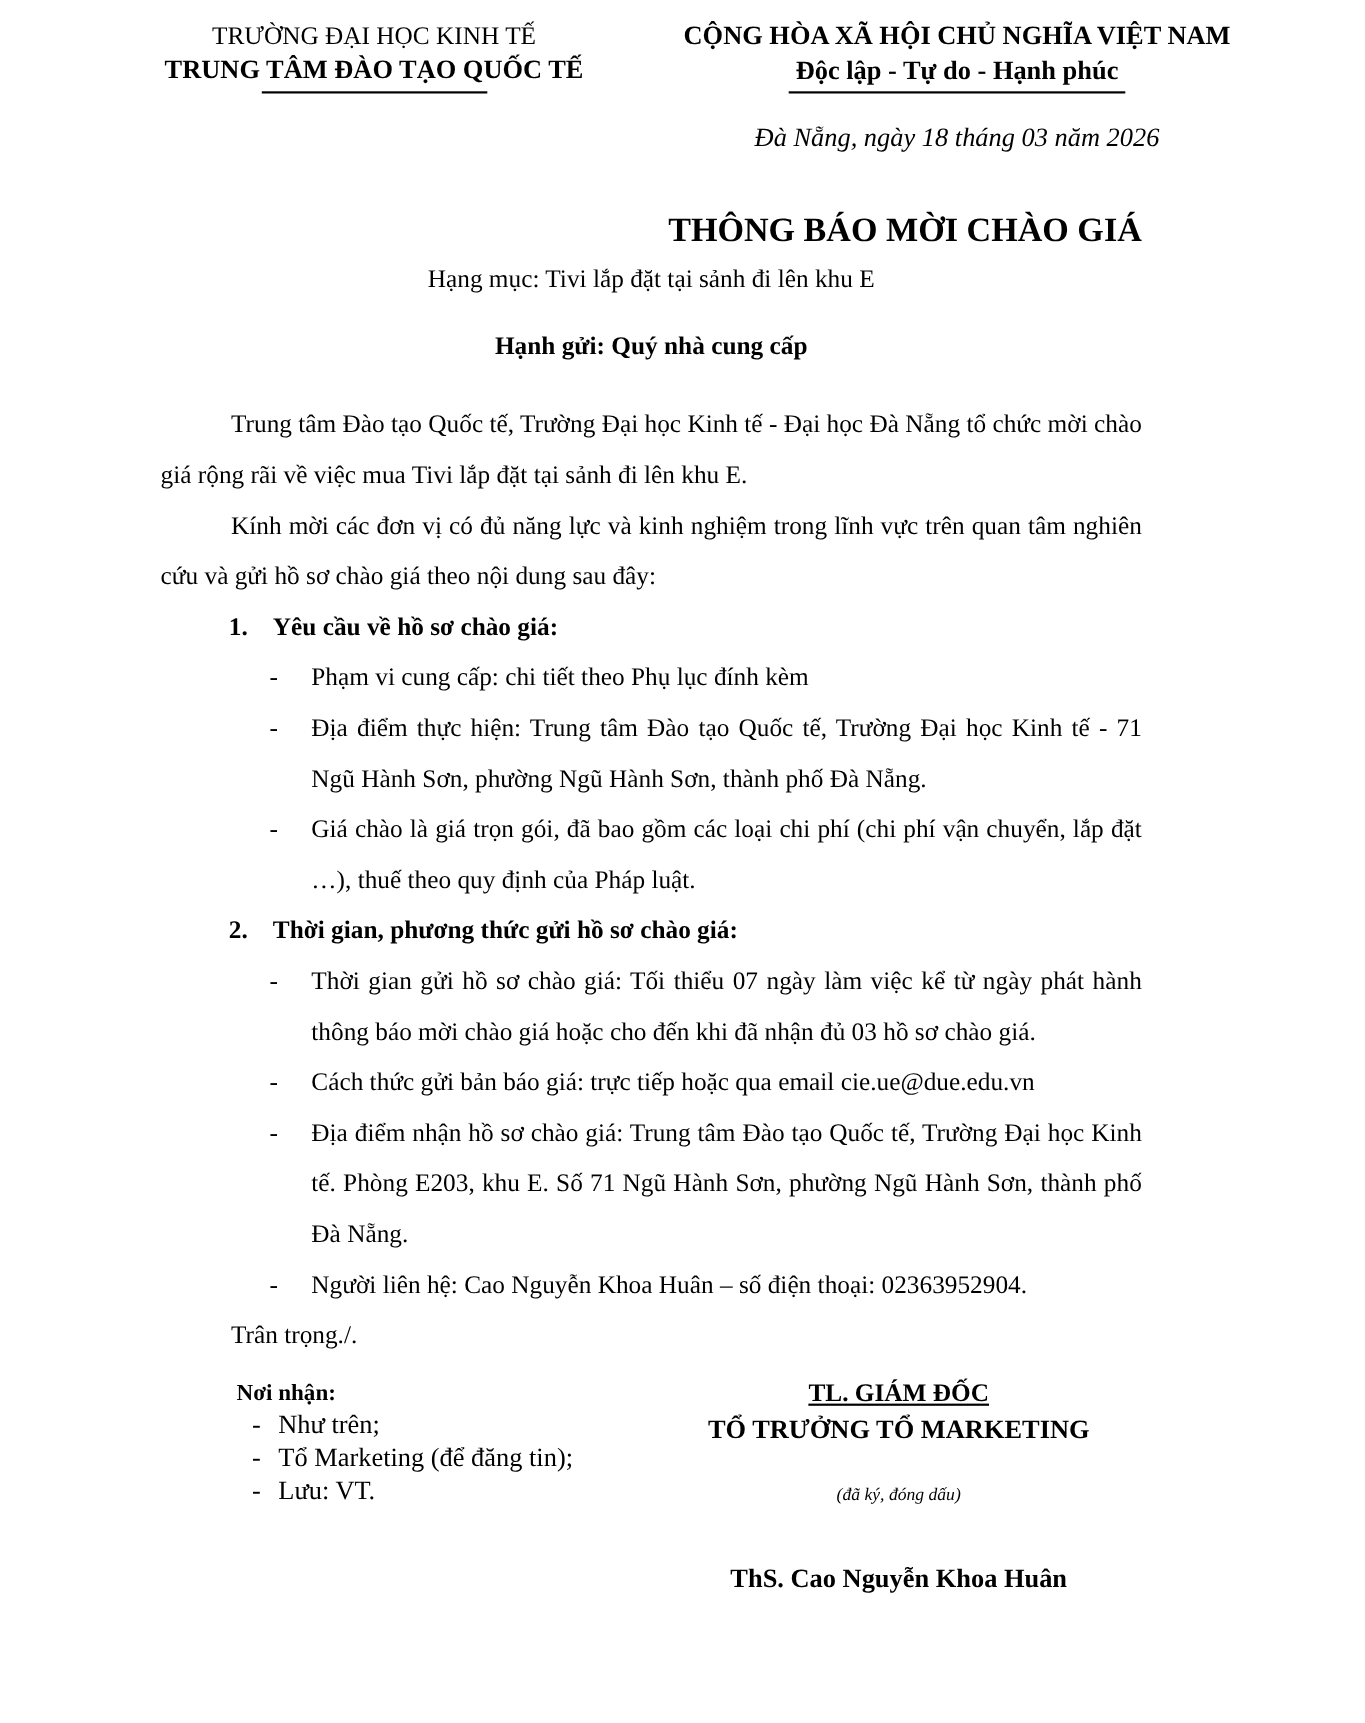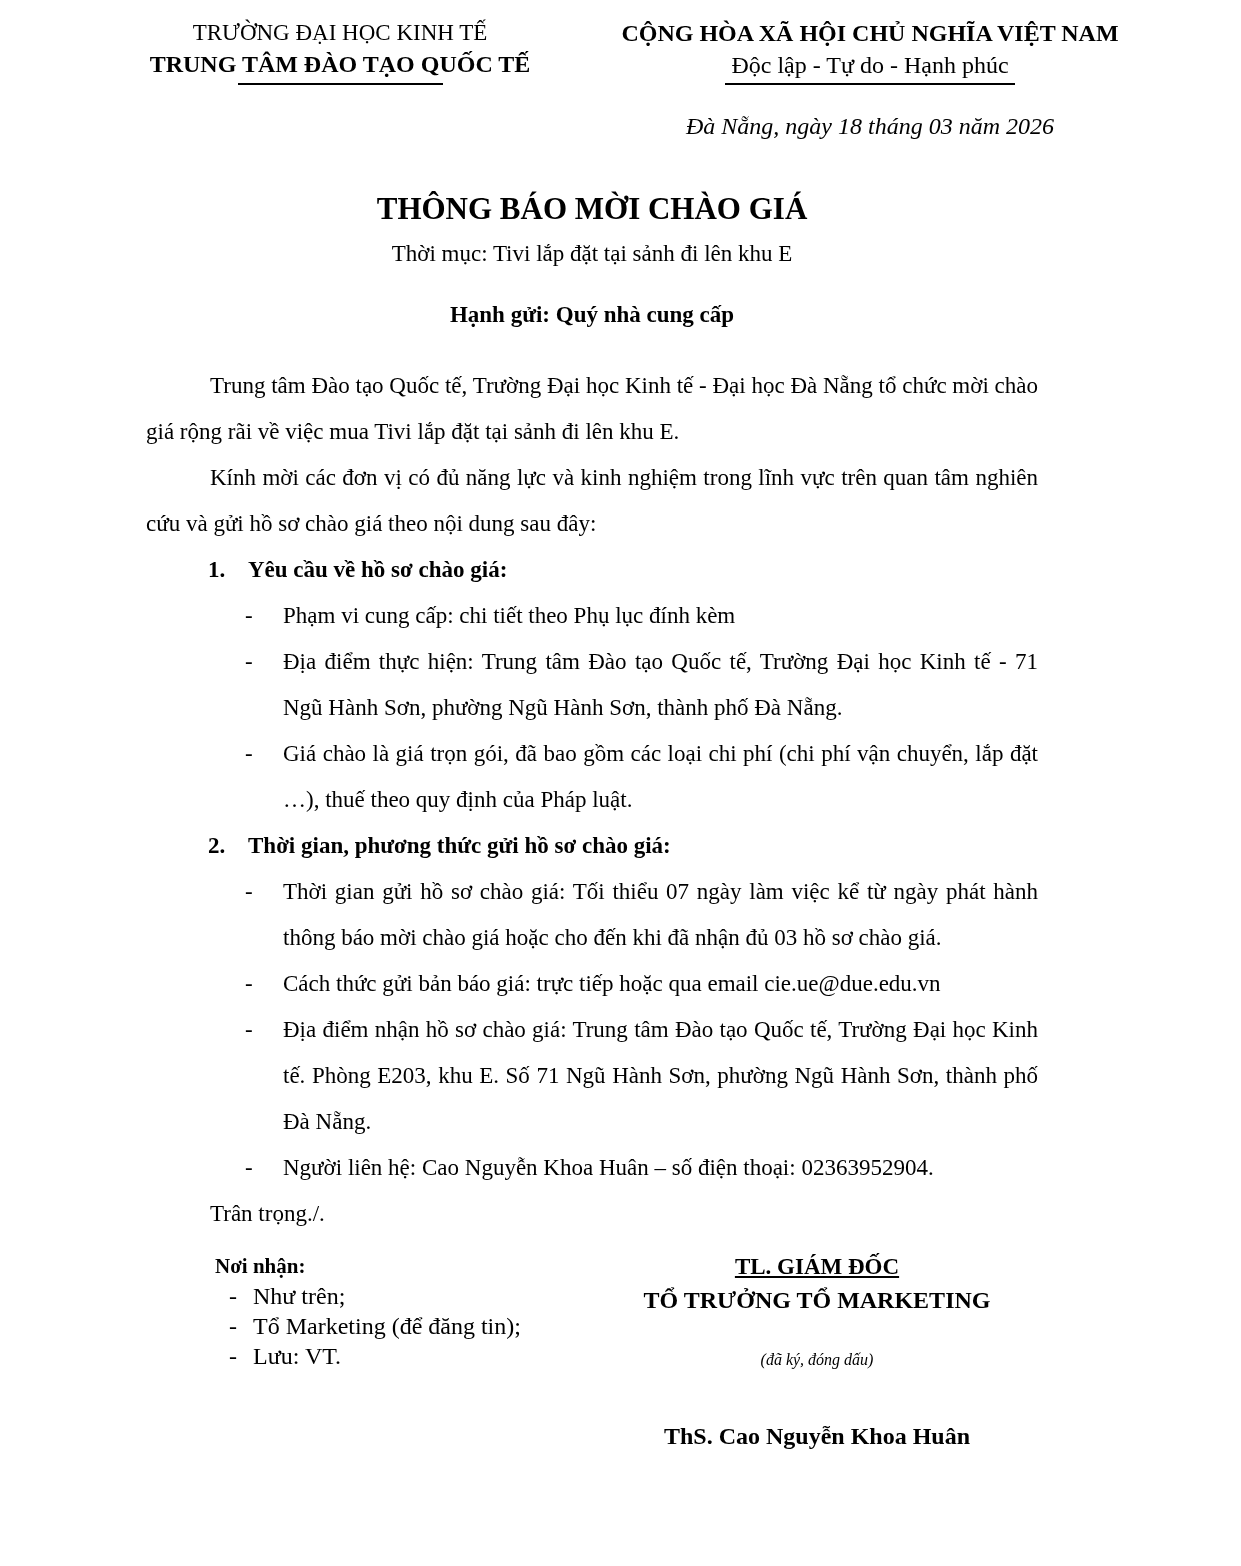--- a/index.html
+++ b/index.html
@@ -14,28 +14,28 @@
   
   .header-row { display: flex; padding-left: 90px; }
   .header-left  { width: 500px; text-align: center; }
   .header-right { width: 560px; text-align: center; }
   .org-line1 { font-size: 23px; line-height: 30px; }
   .org-line2 { font-size: 24px; line-height: 32px; font-weight: bold; }
   .org-underline { width: 205px; height: 2px; background:#000; margin: 3px auto 0; }
   .nat-line1 { font-size: 24px; line-height: 30px; font-weight: bold; }
   .nat-line2-wrap { margin-top: 2px; line-height: 30px; }
   .nat-line2 {
-    display: inline-block; font-size: 24px; font-weight: normal;
+    display: inline-block; font-size: 24px; font-weight: bold;
     border-bottom: 2px solid #000; padding: 0 6px 3px;
   }
   .date-row { width: 560px; margin-left: 590px; margin-top: 26px;
               text-align: center; font-size: 24px; line-height: 30px; font-style: italic; font-family: Liberation Serif, serif; }
   
   .content { margin: 0 116px 0 146px; }
-  .doc-title    { margin-top: 50px; text-align: center; font-size: 31px; line-height: 36px; font-weight: bold; }
+  .doc-title    { margin-top: 50px; text-align: right; font-size: 31px; line-height: 36px; font-weight: bold; }
   .doc-subtitle { margin-top: 12px; text-align: center; font-size: 23px; line-height: 30px; }
   .salutation   { margin-top: 30px; text-align: center; font-size: 23px; line-height: 32px; font-weight: bold; }
   
   .body-text { margin-top: 32px; font-size: 23px; line-height: 46px; }
   .para { text-align: justify; text-indent: 64px; margin: 0; }
   .section-head { font-weight: bold; padding-left: 62px; margin: 0; }
   .sec-num { display: inline-block; width: 40px; }
   .bullet { position: relative; padding-left: 137px; text-align: justify; margin: 0; }
   .bullet::before { content: "-"; position: absolute; left: 99px; top: 0; }
   .closing { text-indent: 64px; margin: 0; }
@@ -67,21 +67,21 @@
       <div class="nat-line2-wrap">
         <span class="nat-line2">Độc lập - Tự do - Hạnh phúc</span>
       </div>
     </div>
   </div>
 
   <div class="date-row">Đà Nẵng, ngày 18 tháng 03 năm 2026</div>
 
   <div class="content">
     <div class="doc-title">THÔNG BÁO MỜI CHÀO GIÁ</div>
-    <div class="doc-subtitle">Thời mục: Tivi lắp đặt tại sảnh đi lên khu E</div>
+    <div class="doc-subtitle">Hạng mục: Tivi lắp đặt tại sảnh đi lên khu E</div>
     <div class="salutation">Hạnh gửi: Quý nhà cung cấp</div>
 
     <div class="body-text">
       <p class="para">Trung tâm Đào tạo Quốc tế, Trường Đại học Kinh tế - Đại học Đà Nẵng tổ chức mời chào giá rộng rãi về việc mua Tivi lắp đặt tại sảnh đi lên khu E.</p>
       <p class="para">Kính mời các đơn vị có đủ năng lực và kinh nghiệm trong lĩnh vực trên quan tâm nghiên cứu và gửi hồ sơ chào giá theo nội dung sau đây:</p>
 
       <p class="section-head"><span class="sec-num">1.</span><span>Yêu cầu về hồ sơ chào giá:</span></p>
       <p class="bullet">Phạm vi cung cấp: chi tiết theo Phụ lục đính kèm</p>
       <p class="bullet">Địa điểm thực hiện: Trung tâm Đào tạo Quốc tế, Trường Đại học Kinh tế - 71 Ngũ Hành Sơn, phường Ngũ Hành Sơn, thành phố Đà Nẵng.</p>
       <p class="bullet">Giá chào là giá trọn gói, đã bao gồm các loại chi phí (chi phí vận chuyển, lắp đặt …), thuế theo quy định của Pháp luật.</p>

